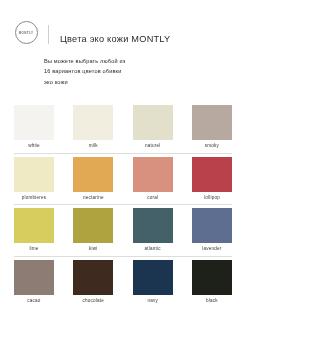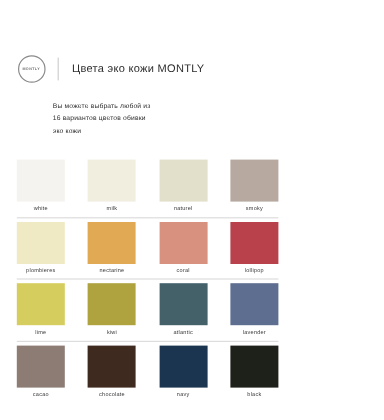--- a/index.html
+++ b/index.html
@@ -12,24 +12,23 @@
   .page {
     position:relative;
     width:246px; height:350px;
     background:#ffffff;
     overflow:hidden;
   }
 
   
   .header {
     display:flex;
-    align-items:center;
+    align-items:flex-end;
     padding:14px 0 0 15px;
     height:44px;
-    margin-top:28px;
   }
   .logo-badge {
     width:23px; height:23px;
     border:1px solid #8a8a8a;
     border-radius:50%;
     display:flex;
     align-items:center;
     justify-content:center;
     flex:0 0 auto;
   }

